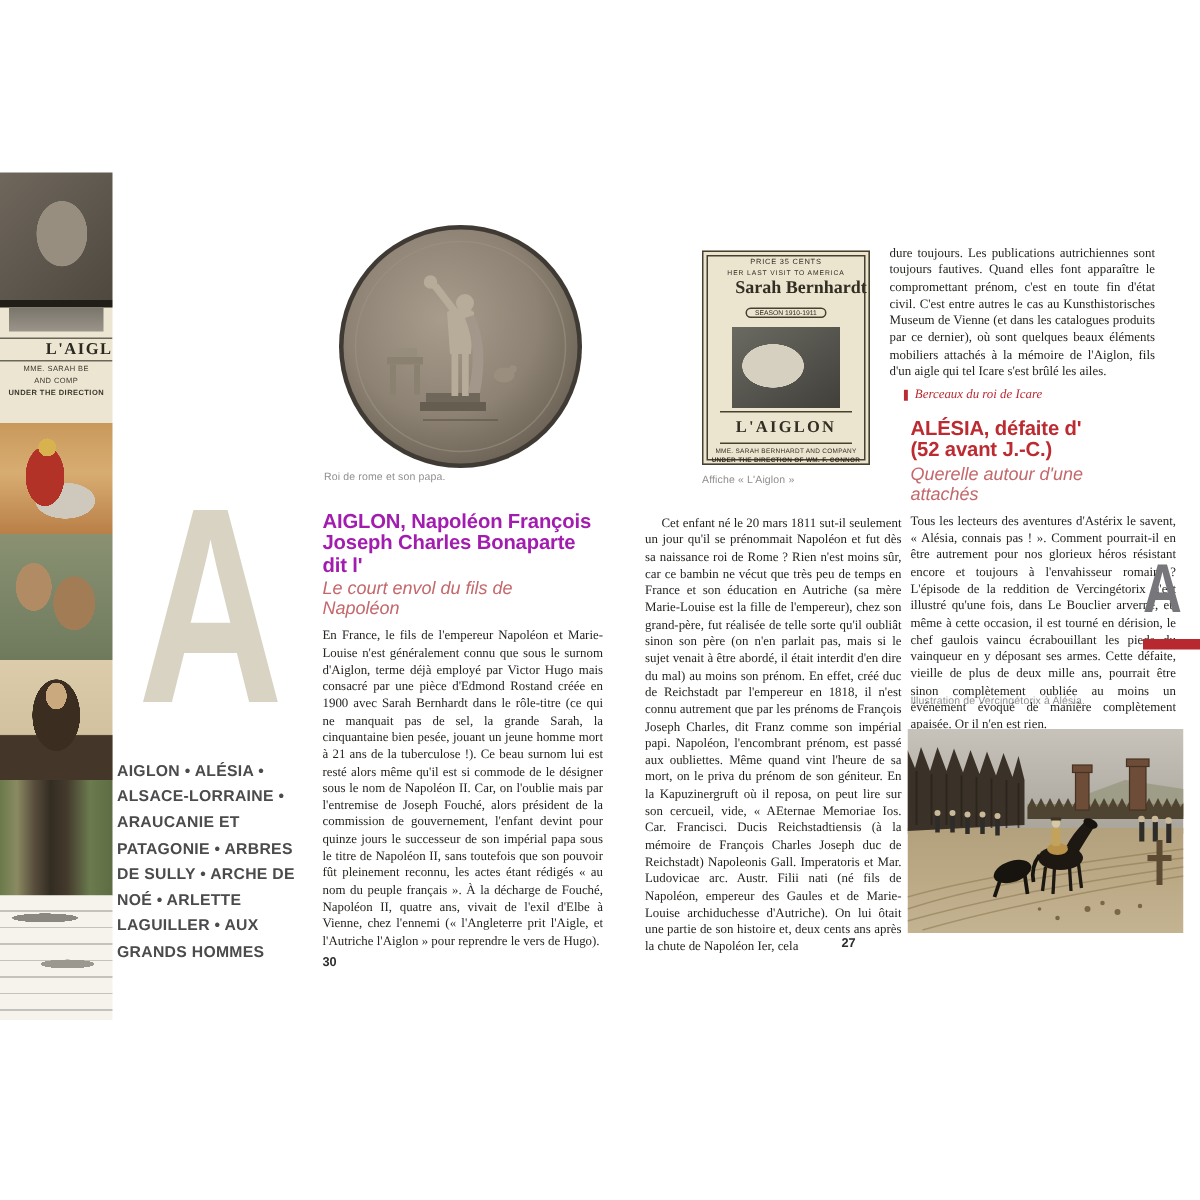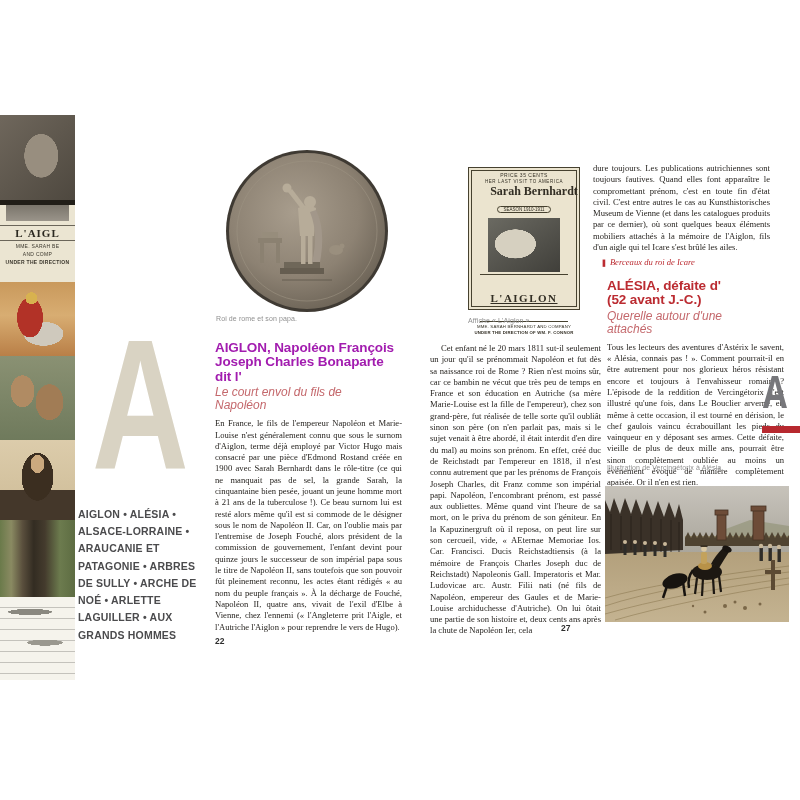--- a/index.html
+++ b/index.html
@@ -8,21 +8,21 @@
 
   
   .strip{position:absolute;left:0;top:115px;width:75px;}
   .seg{width:75px;position:relative;overflow:hidden;}
   .seg-medal{height:85px;background:
       radial-gradient(28px 36px at 55% 48%, #988e7f 0 60%, rgba(0,0,0,0) 61%),
       linear-gradient(135deg,#6f675c,#4e483f);}
   .seg-poster{height:82px;background:#ebe5d2;border-top:5px solid #211e18;box-sizing:border-box;}
   .pf-photo{height:16px;margin:0 6px;background:linear-gradient(#7a756b,#9a948a);}
   .pf-title{font-family:"Liberation Serif",serif;font-weight:bold;font-size:11px;letter-spacing:1px;
-      color:#2c2921;margin-top:4px;text-align:center;border-top:1px solid #6b665a;border-bottom:1px solid #6b665a;padding:1px 0;}
+      color:#2c2921;margin-top:4px;text-align:right;border-top:1px solid #6b665a;border-bottom:1px solid #6b665a;padding:1px 0;}
   .pf-line{font-size:5px;text-align:center;color:#3a362c;letter-spacing:.3px;margin-top:2px;line-height:1.2;}
   .pf-line.bold{font-weight:bold;}
   .seg-rider{height:74px;background:
       radial-gradient(6px 6px at 42% 22%, #d8b24f 0 99%, rgba(0,0,0,0) 100%),
       radial-gradient(13px 20px at 40% 48%, #b23227 0 99%, rgba(0,0,0,0) 100%),
       radial-gradient(20px 12px at 58% 70%, #cfc9bd 0 99%, rgba(0,0,0,0) 100%),
       linear-gradient(180deg,#c9995c 0%,#d8ad72 45%,#b97f47 100%);}
   .seg-stone{height:84px;background:
       radial-gradient(12px 16px at 30% 42%, #b08b63 0 99%, rgba(0,0,0,0) 100%),
       radial-gradient(14px 18px at 66% 55%, #a17c55 0 99%, rgba(0,0,0,0) 100%),
@@ -56,21 +56,21 @@
       border:1px solid #46412f;box-shadow:inset 0 0 0 2px #ebe4cf, inset 0 0 0 3px #46412f;
       box-sizing:border-box;text-align:center;color:#322e24;padding-top:4px;}
   .p-price{font-size:5px;letter-spacing:.5px;}
   .p-tour{font-size:4.5px;letter-spacing:.6px;margin-top:1px;}
   .p-name{font-family:"Liberation Serif",serif;font-size:12px;font-weight:bold;margin-top:1px;line-height:1;padding-left:20px;}
   .p-season{font-size:4.5px;border:1px solid #46412f;display:inline-block;padding:0 5px;margin-top:2px;border-radius:4px;}
   .p-photo{width:72px;height:54px;margin:3px auto 2px;background:
       radial-gradient(34px 24px at 38% 48%, #d6d0c0 0 60%, rgba(0,0,0,0) 61%),
       linear-gradient(145deg,#6b6a62,#403f3a);}
   .p-title{font-family:"Liberation Serif",serif;font-size:11px;font-weight:bold;letter-spacing:1.5px;
-      border-top:1px solid #46412f;border-bottom:1px solid #46412f;width:88px;margin:0 auto;padding:17px 0;line-height:1.1;text-decoration:underline;}
+      border-top:1px solid #46412f;border-bottom:1px solid #46412f;width:88px;margin:0 auto;padding:4px 0;line-height:1.1;}
   .p-company{font-size:4.3px;margin-top:2px;letter-spacing:.2px;}
   .p-direction{font-size:4.3px;font-weight:bold;margin-top:1px;letter-spacing:.2px;}
 
   
   .col1{position:absolute;left:215px;top:341px;width:187px;}
   .col2{position:absolute;left:430px;top:343px;width:171px;}
   .col3{position:absolute;left:593px;top:163px;width:177px;}
   .alesia{position:absolute;left:607px;top:279px;width:177px;}
 
   .article-title{font-size:13.5px;line-height:1.07;font-weight:bold;color:#a21caf;margin:0;letter-spacing:-.1px;}
@@ -274,18 +274,18 @@
     <g fill="#7a6748">
       <circle cx="120" cy="120" r="2"></circle>
         <circle cx="130" cy="116" r="1.5"></circle>
         <circle cx="140" cy="122" r="2"></circle>
       <circle cx="155" cy="118" r="1.5"></circle>
         <circle cx="100" cy="126" r="1.5"></circle>
         <circle cx="88" cy="120" r="1.2"></circle>
     </g>
   </svg>
 
-  <div class="pn pn-left">22</div>
+  <div class="pn pn-left">30</div>
   <div class="pn pn-right">27</div>
   <div class="edge-letter">A</div>
   <div class="edge-rule"></div>
 
 </div>
 
 </body></html>

